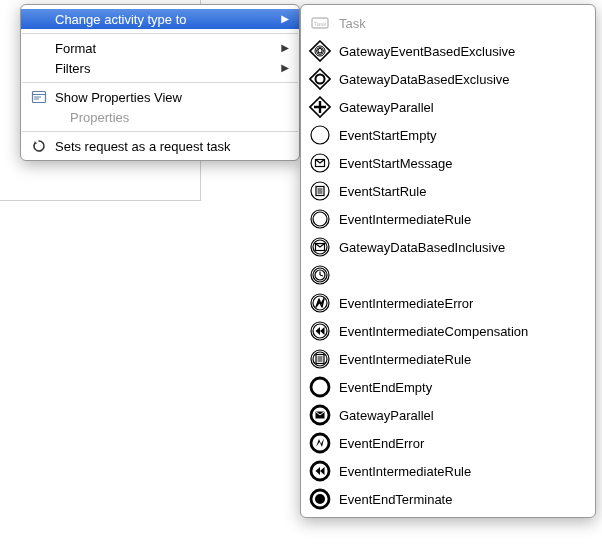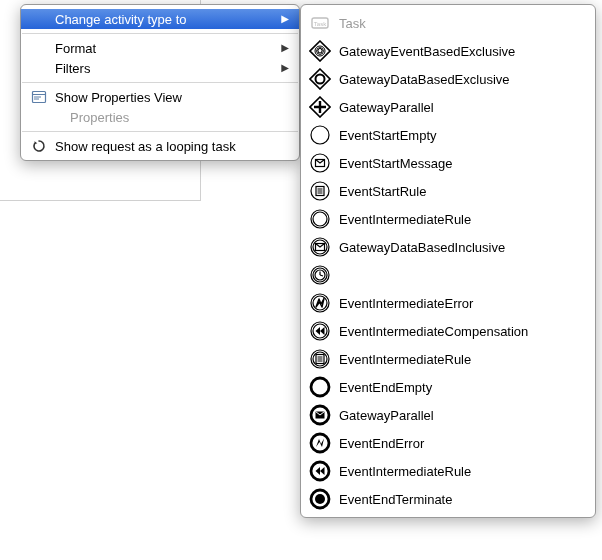--- a/index.html
+++ b/index.html
@@ -146,21 +146,21 @@
 
   <div class="menu-sep"></div>
 
   <div class="menu-item">
     <span class="icon">
       <svg width="16" height="16" viewBox="0 0 16 16">
         <path d="M8 3 a5 5 0 1 1 -4.5 2.8" fill="none" stroke="#333" stroke-width="1.6" stroke-linecap="round"></path>
         <path d="M3.5 3.2 L3.5 6.2 L6.3 5.2 Z" fill="#333"></path>
       </svg>
     </span>
-    <span class="label">Show request as a looping task</span>
+    <span class="label">Sets request as a request task</span>
   </div>
 
 </div>
 
 <div id="sub-menu" class="menu">
 
 <div class="menu-item disabled">
       <span class="icon">
         <svg width="22" height="22" viewBox="0 0 22 22">
           <use href="#ic-task" opacity="0.55"></use>

